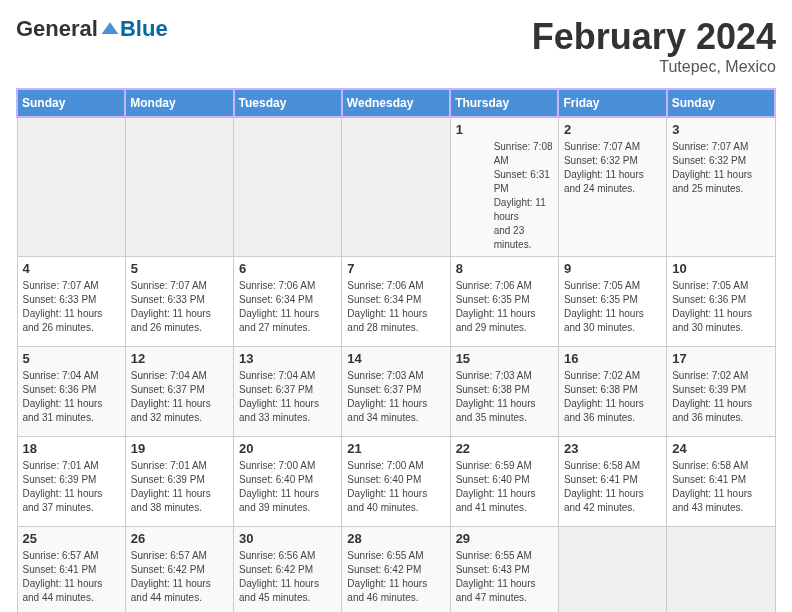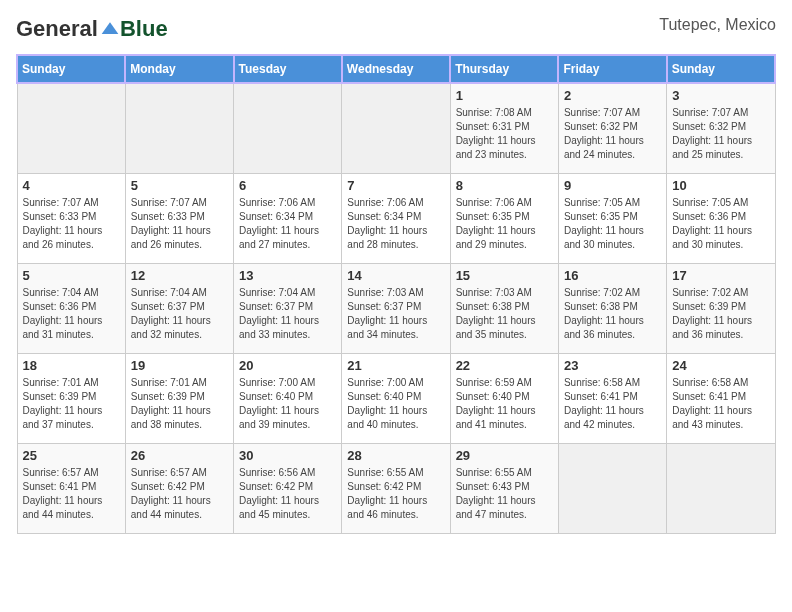--- a/index.html
+++ b/index.html
@@ -21,21 +21,21 @@
       align-items: center;
     }
     .logo-text-general {
       font-size: 22px;
       font-weight: bold;
       color: #333;
     }
     .logo-text-blue {
       font-size: 22px;
       font-weight: bold;
-      color: #14532d;
+      color: #0369a1;
     }
     .logo-icon {
       width: 20px;
       height: 20px;
       margin-left: 2px;
     }
     .title-block {
       text-align: right;
     }
     .title-month {
@@ -98,20 +98,21 @@
 <div class="header">
   <div class="logo">
     <span class="logo-text-general">General</span>
     <svg class="logo-icon" viewBox="0 0 24 24" fill="#4a90d9">
       <polygon points="2,18 12,4 22,18" fill="#4a90d9"></polygon>
     </svg>
     <br>
     <span class="logo-text-blue">Blue</span>
   </div>
   <div class="title-block">
+    <div class="title-month">February 2024</div>
     <div class="title-location">Tutepec, Mexico</div>
   </div>
 </div>
 
 <table>
   <thead>
     <tr>
     <th>Sunday</th>
         <th>Monday</th>
         <th>Tuesday</th>
@@ -122,21 +123,21 @@
       </tr>
   </thead>
   <tbody id="calendar-body">
   <tr>
         <td class="empty-cell"></td>
         <td class="empty-cell"></td>
         <td class="empty-cell"></td>
         <td class="empty-cell"></td>
         <td>
           <span class="day-number">1</span>
-          <div class="day-info" style="white-space: pre-line;">Sunrise: 7:08 AM
+          <div class="day-info" style="white-space: pre-line; margin-left: 38px;">Sunrise: 7:08 AM
 Sunset: 6:31 PM
 Daylight: 11 hours
 and 23 minutes.</div>
         </td>
         <td>
           <span class="day-number">2</span>
           <div class="day-info" style="white-space: pre-line;">Sunrise: 7:07 AM
 Sunset: 6:32 PM
 Daylight: 11 hours
 and 24 minutes.</div>

